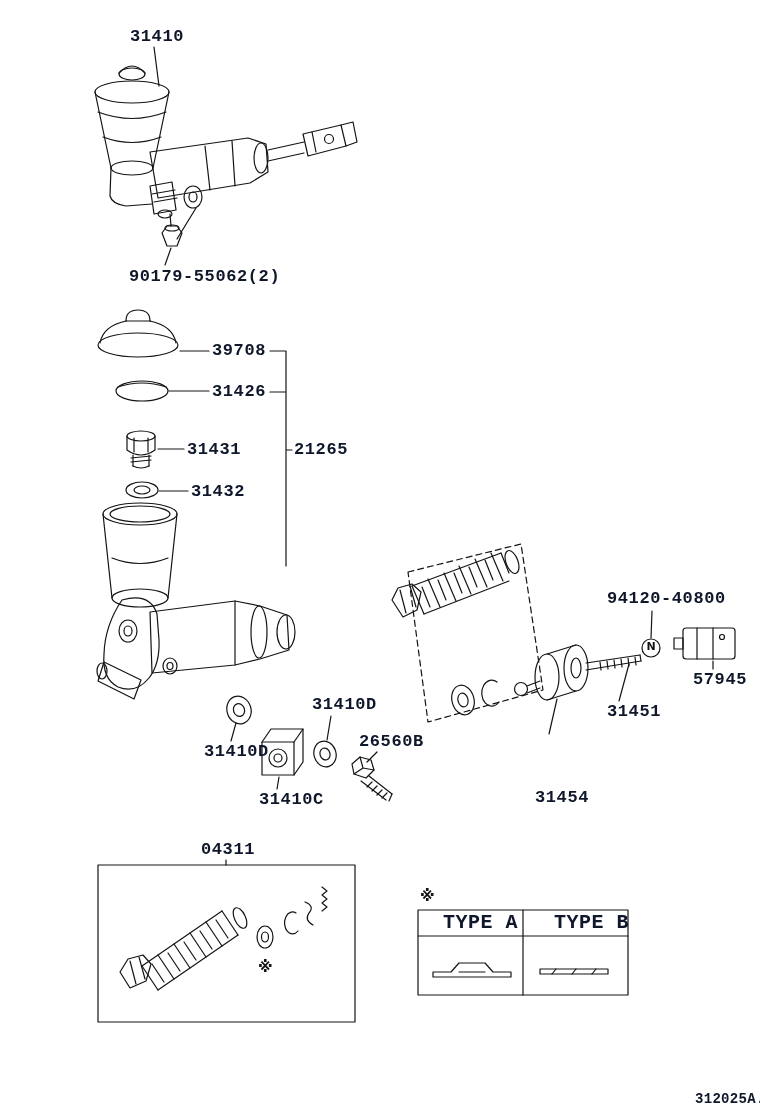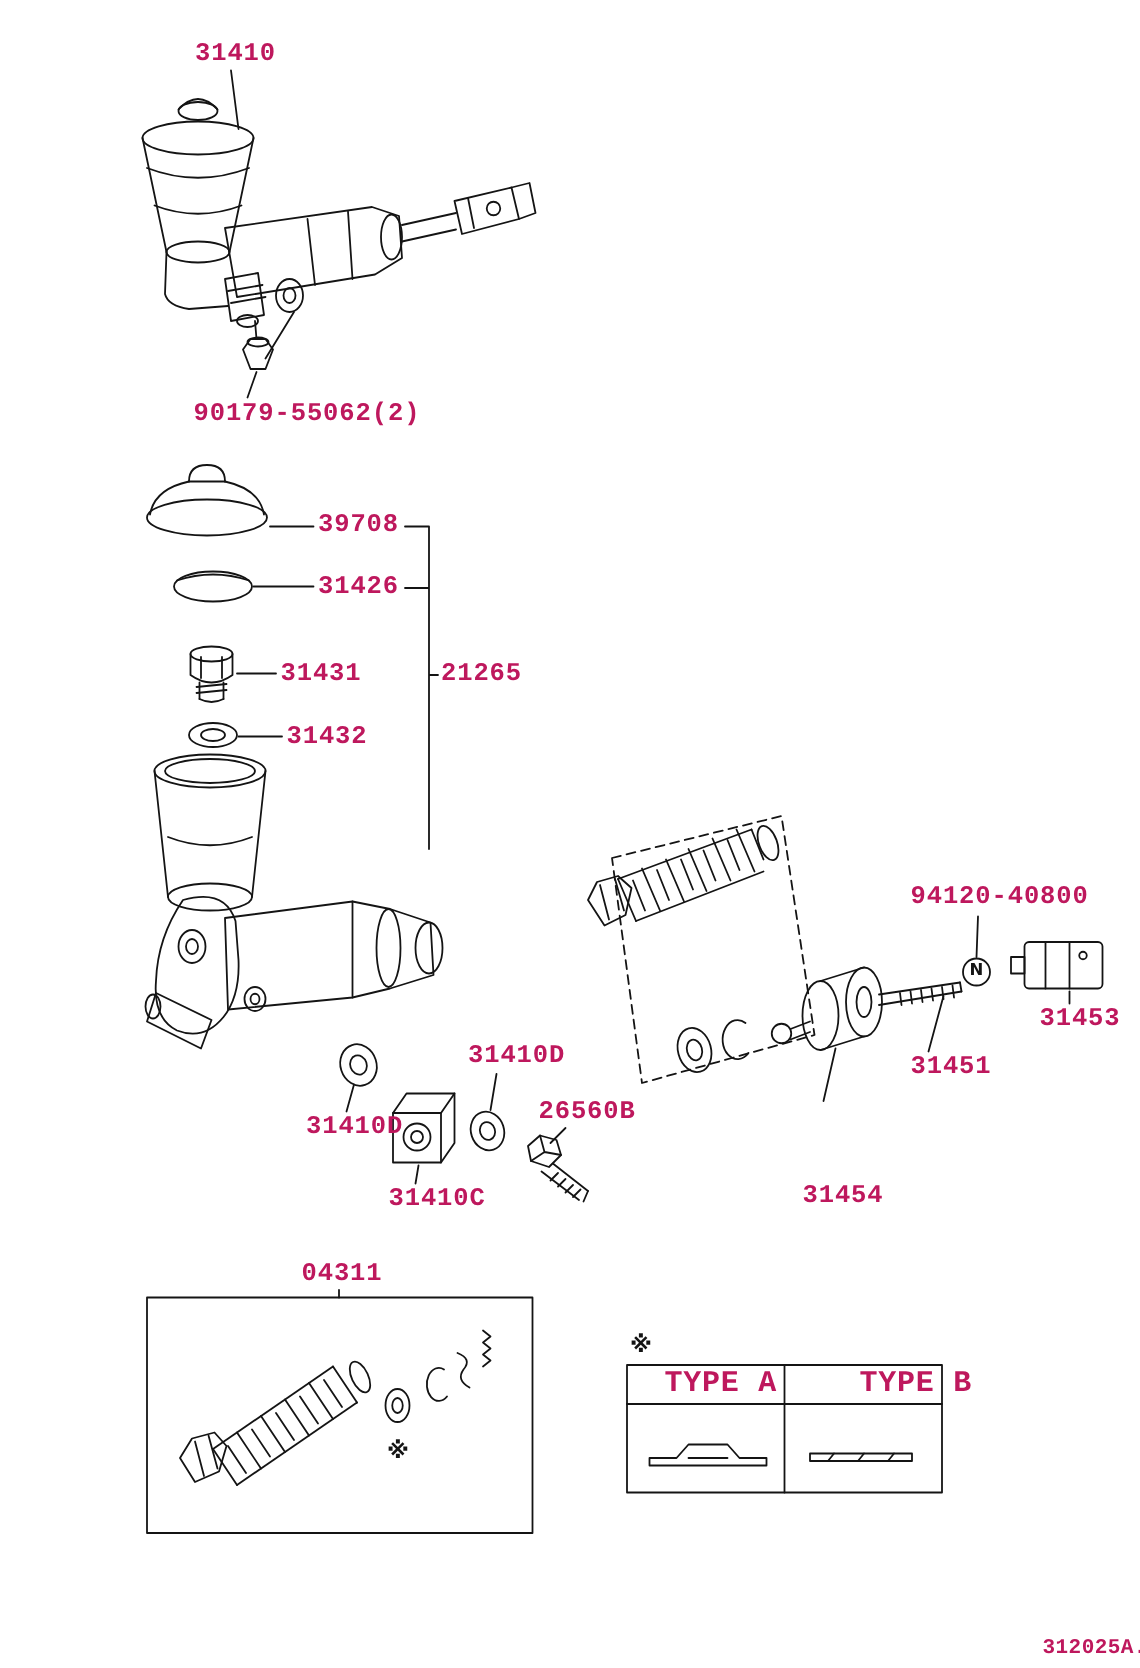--- a/index.html
+++ b/index.html
@@ -6,21 +6,21 @@
   html,body { width:760px; height:1112px; background:#ffffff; }
   body { position:relative; overflow:hidden; font-family:"Liberation Mono","DejaVu Sans Mono",monospace; }
   #canvas { position:absolute; left:0; top:0; width:760px; height:1112px; }
   svg.art { position:absolute; left:0; top:0; }
   .lbl {
     position:absolute;
     font-family:"Liberation Mono","DejaVu Sans Mono",monospace;
     font-weight:700;
     font-size:17px;
     line-height:18px;
-    color:#be185d;
+    color:#0f172a;
     letter-spacing:0.6px;
     white-space:nowrap;
   }
   .lbl.small { font-size:20px; line-height:16px; letter-spacing:0.5px; }
   .lbl.tiny  { font-size:14px; line-height:15px; letter-spacing:0.3px; }
   .mark {
     position:absolute;
     font-family:"DejaVu Sans",sans-serif;
     font-weight:700;
     font-size:15px;
@@ -246,27 +246,27 @@
   <div class="lbl" style="left:212px; top:342px;">39708</div>
   <div class="lbl" style="left:212px; top:383px;">31426</div>
   <div class="lbl" style="left:187px; top:441px;text-align:center;">31431</div>
   <div class="lbl" style="left:294px; top:441px;">21265</div>
   <div class="lbl" style="left:191px; top:483px;">31432</div>
   <div class="lbl" style="left:312px; top:696px;">31410D</div>
   <div class="lbl" style="left:204px; top:743px;">31410D</div>
   <div class="lbl" style="left:359px; top:733px;">26560B</div>
   <div class="lbl" style="left:259px; top:791px;">31410C</div>
   <div class="lbl" style="left:607px; top:590px;">94120-40800</div>
-  <div class="lbl" style="left:693px; top:671px;">31453</div>
+  <div class="lbl" style="left:693px; top:671px;">57945</div>
   <div class="lbl" style="left:607px; top:703px;">31451</div>
   <div class="lbl" style="left:535px; top:770px;margin-top:19px;">31454</div>
   <div class="lbl" style="left:201px; top:841px;">04311</div>
 
   <div class="nut-n" style="left:646px; top:641px;">N</div>
   <div class="mark" style="left:420px; top:888px;">※</div>
   <div class="mark" style="left:258px; top:959px;">※</div>
 
   <div class="lbl small" style="left:443px; top:915px;">TYPE A</div>
-  <div class="lbl small" style="left:573px; top:915px;text-align:center;">TYPE B</div>
+  <div class="lbl small" style="left:554px; top:915px;text-align:center;">TYPE B</div>
 
   <div class="lbl tiny" style="left:695px; top:1092px;">312025A.</div>
 
 </div>
 
 </body></html>

